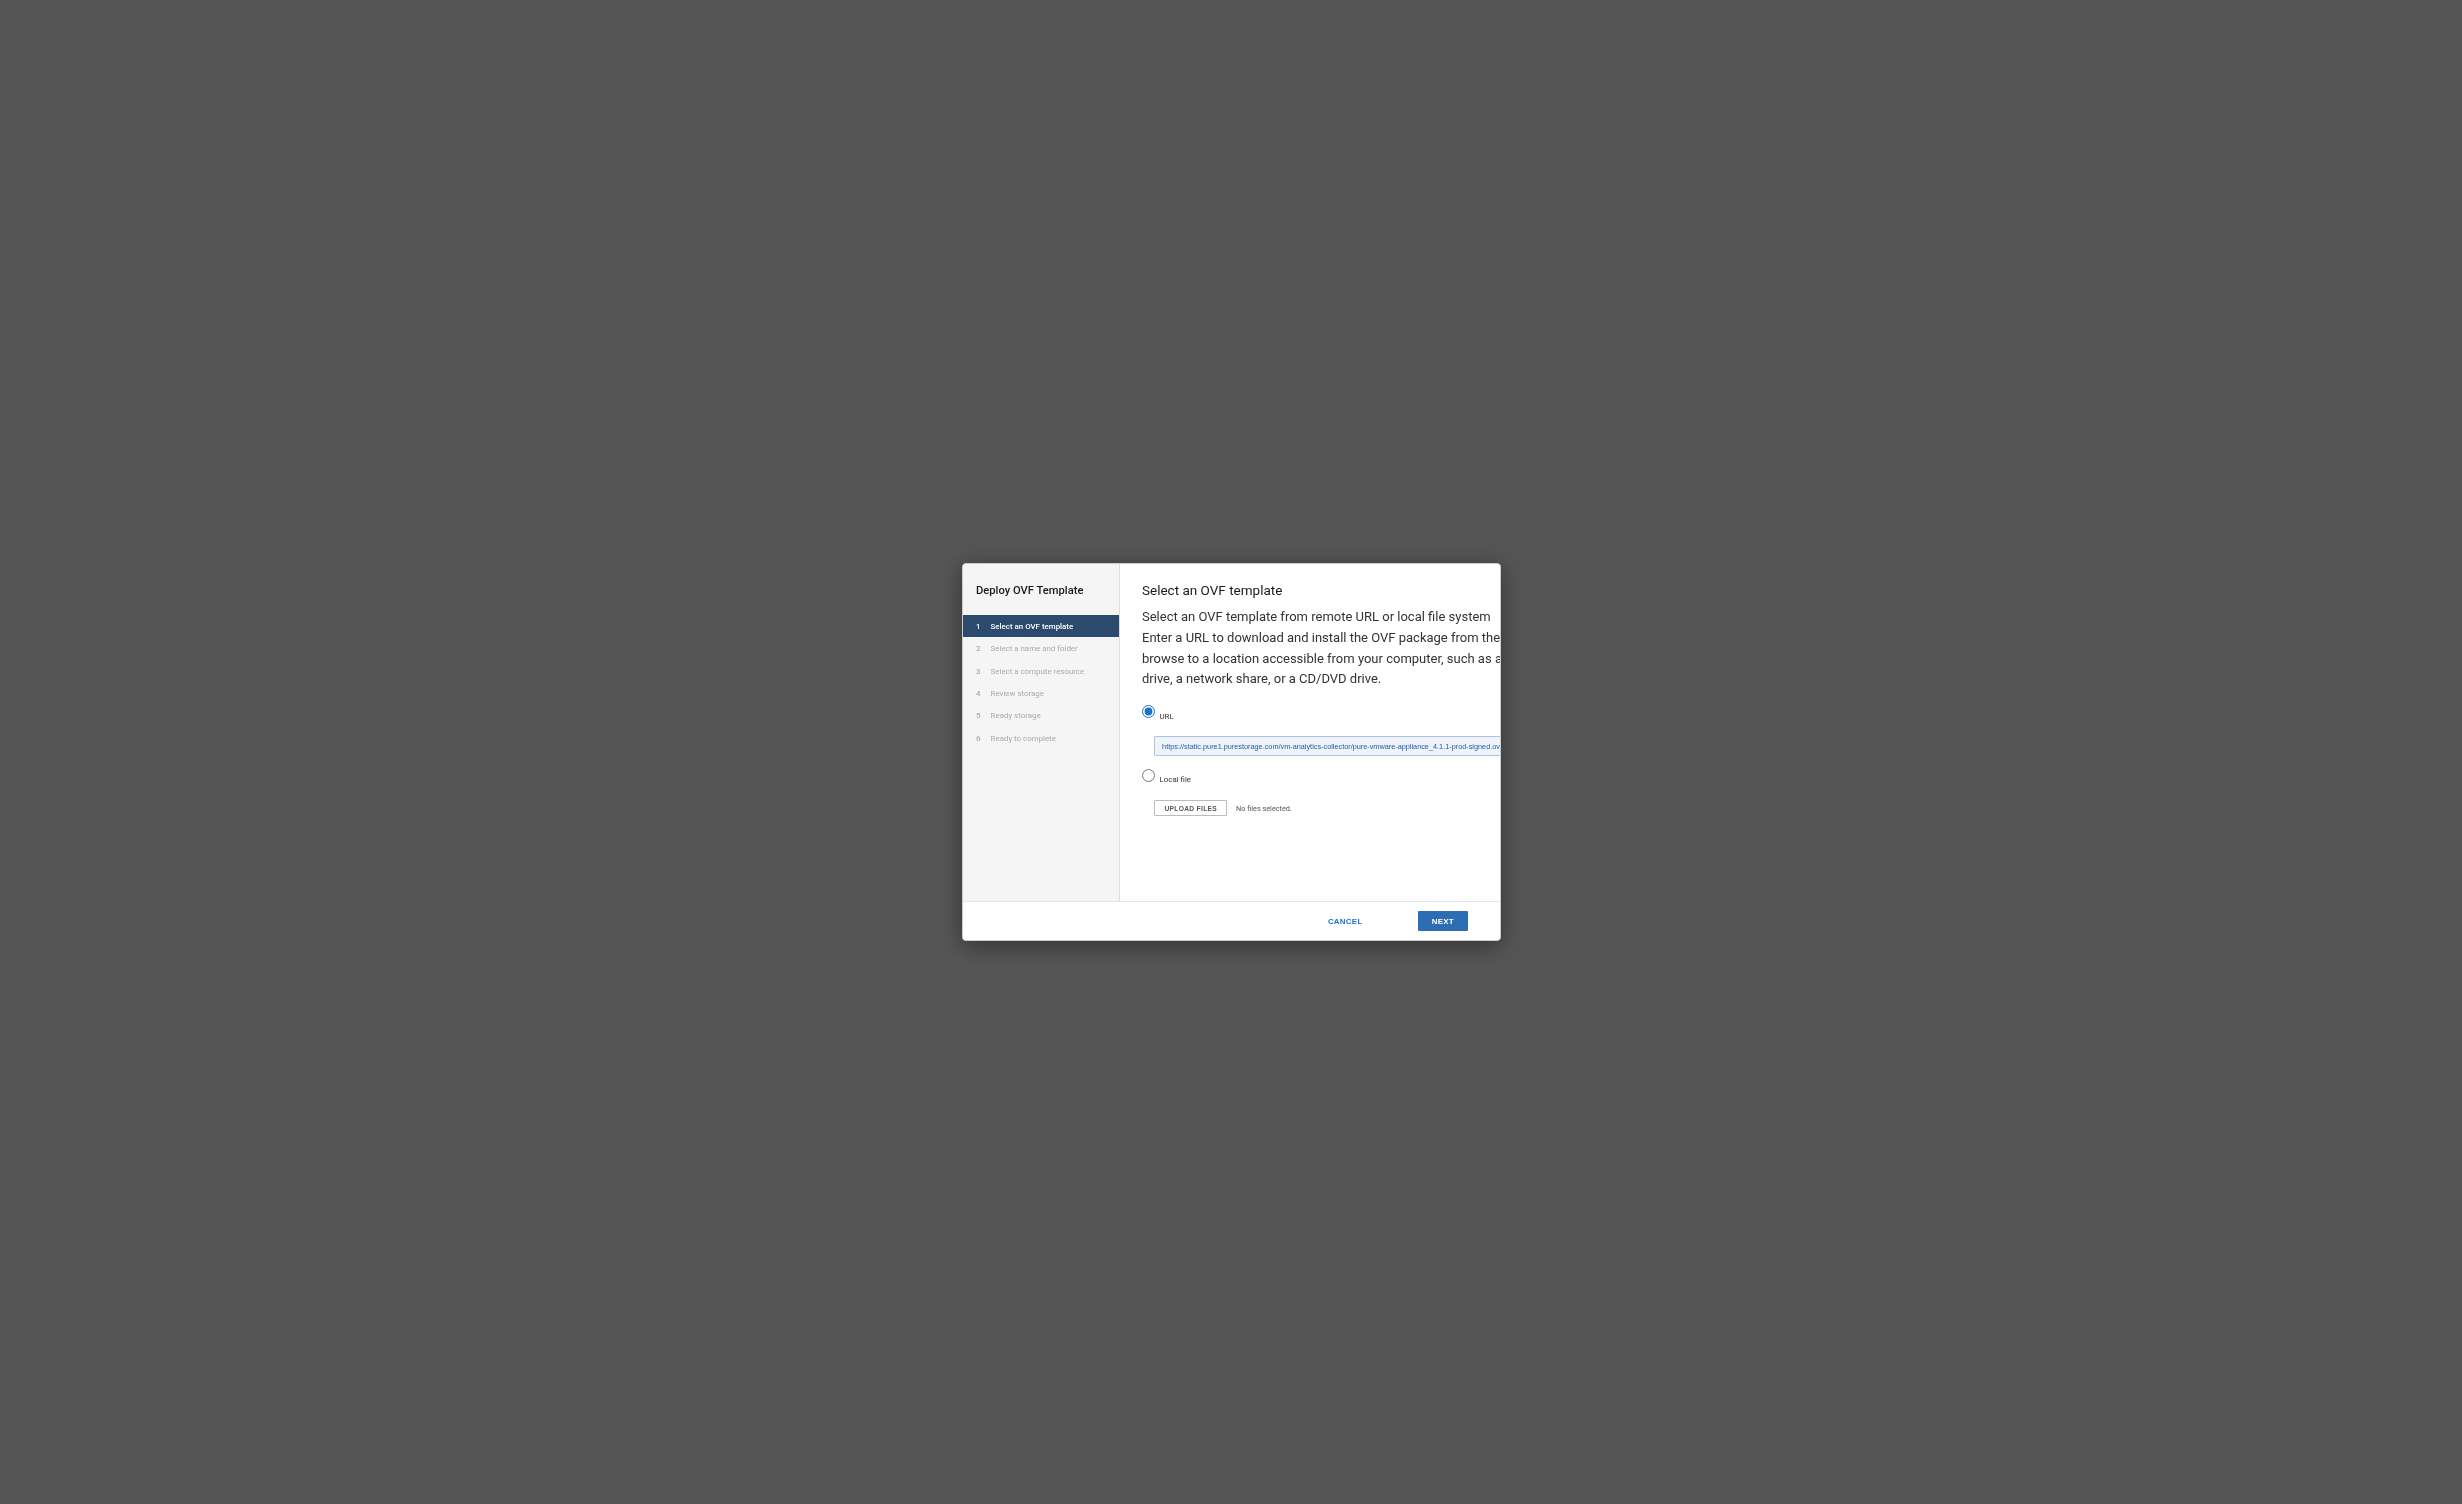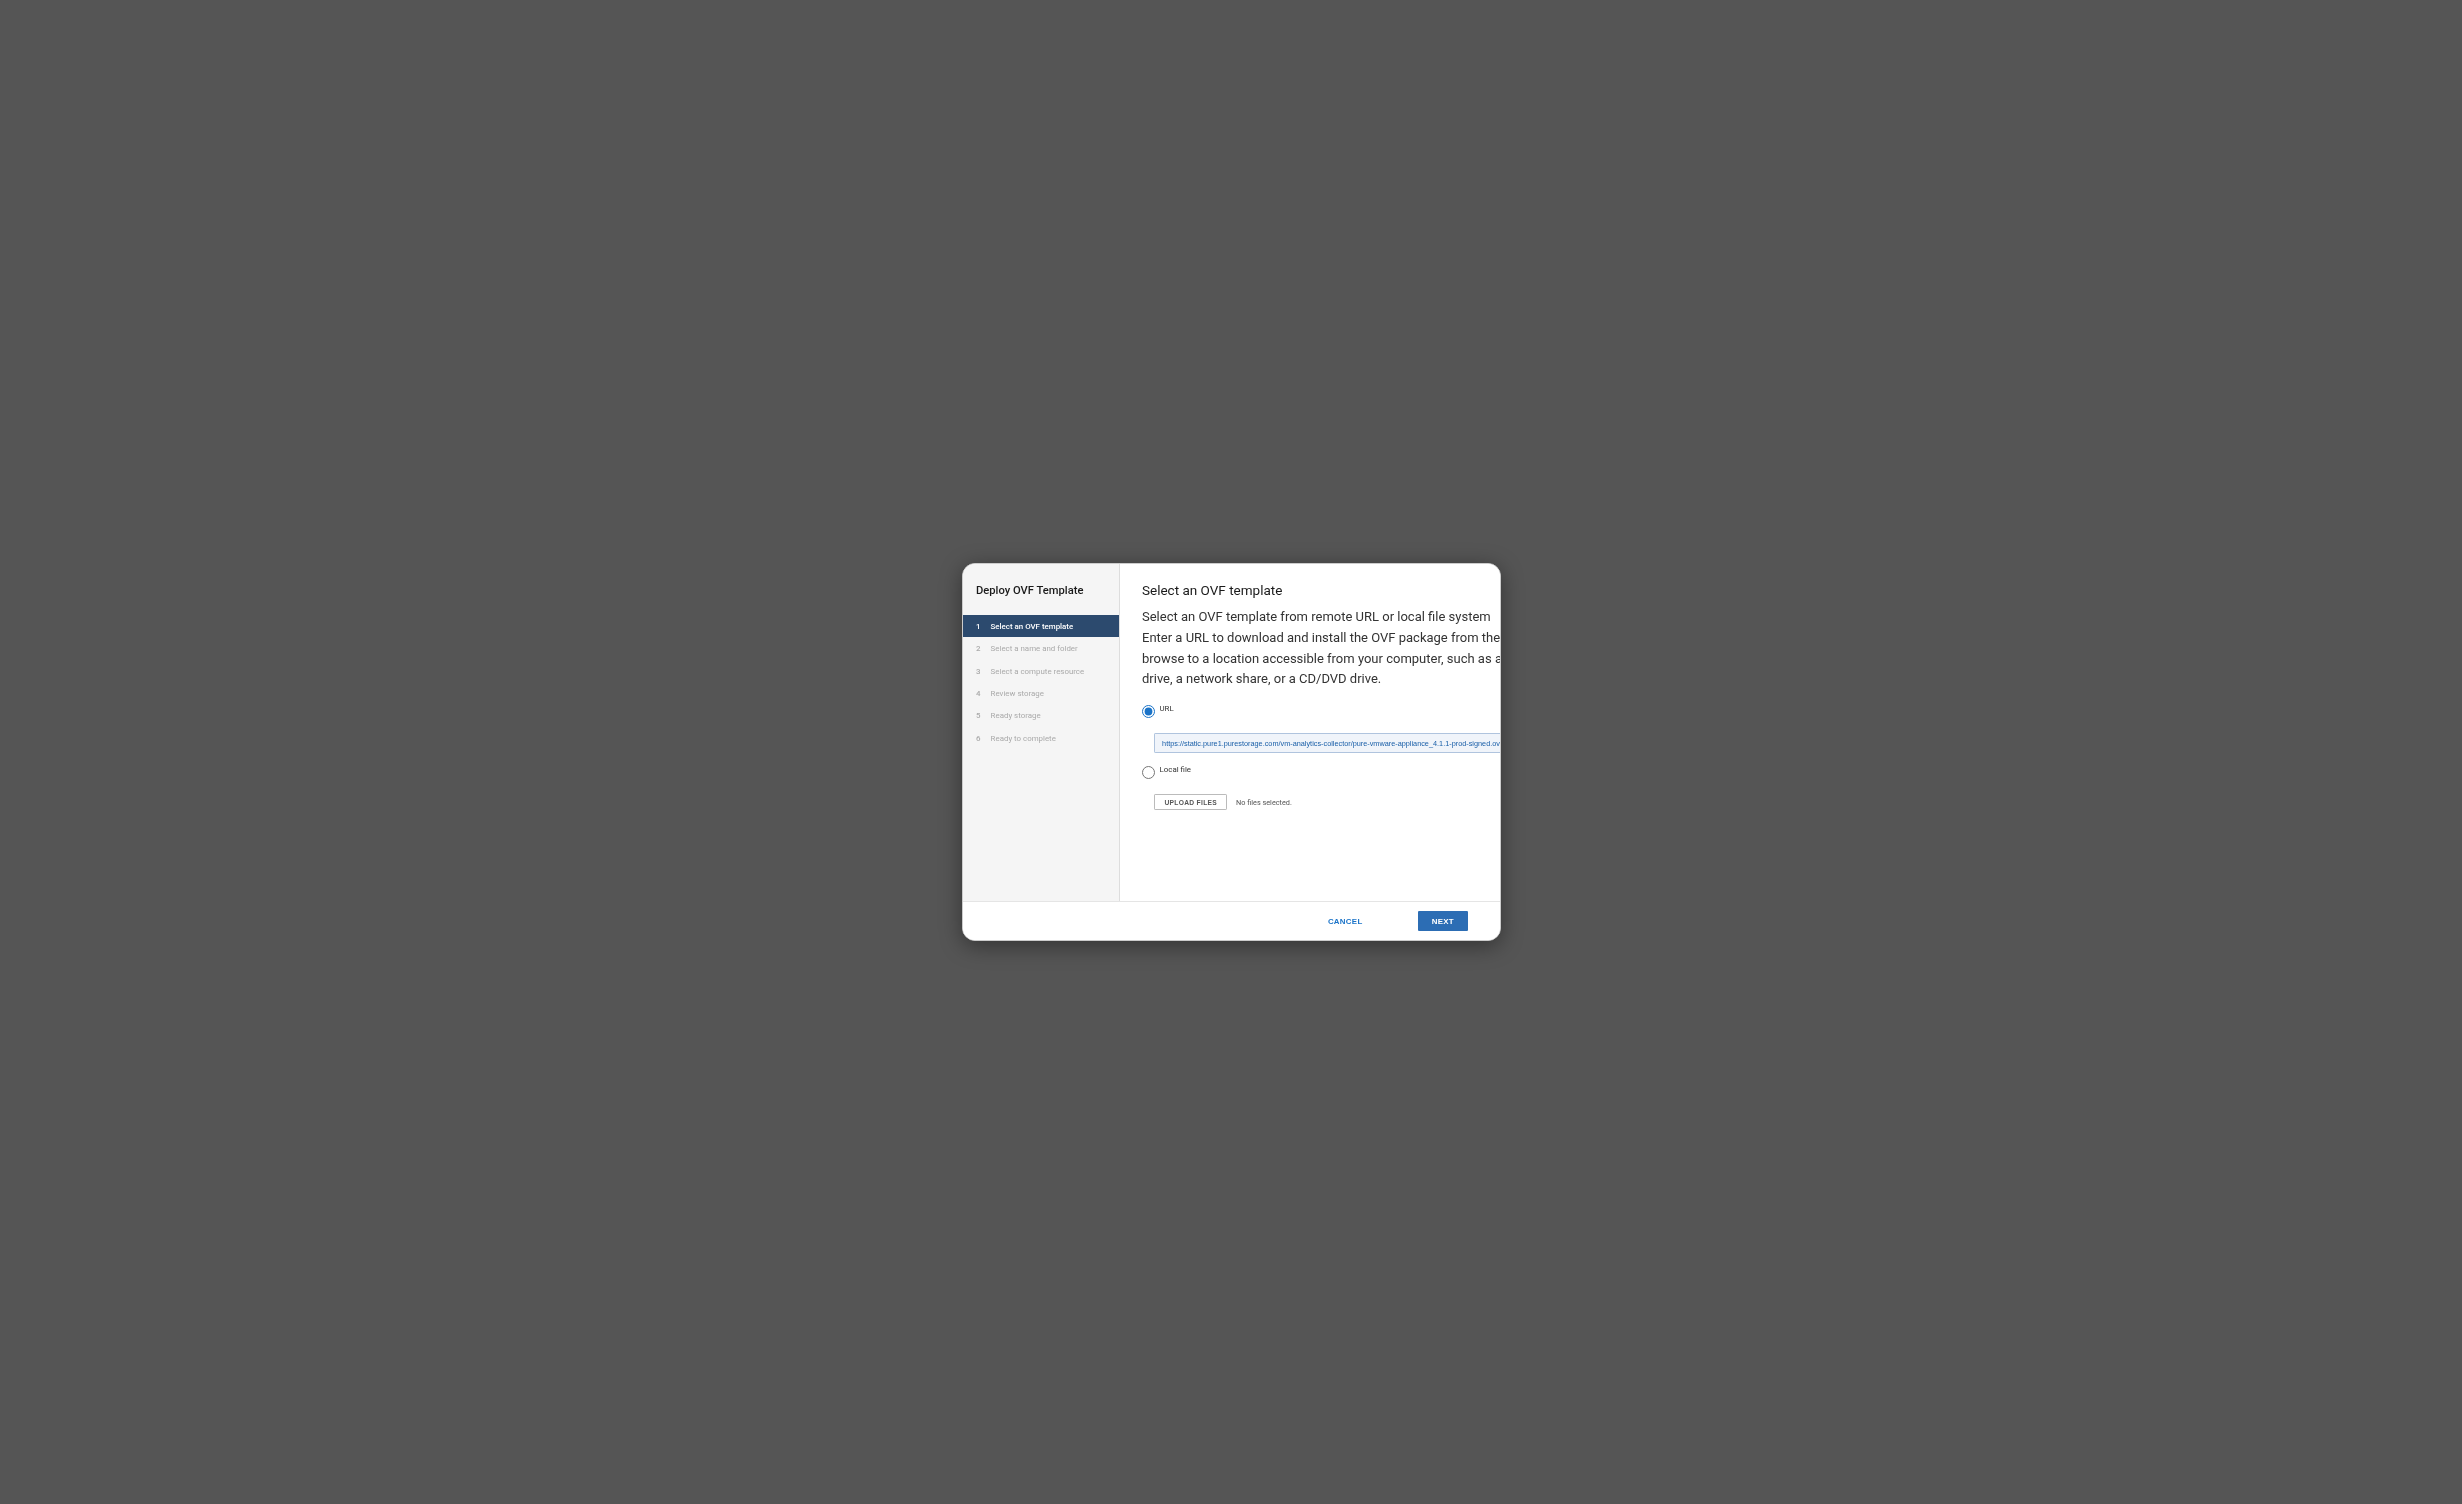--- a/index.html
+++ b/index.html
@@ -22,21 +22,21 @@
       width: 100%;
       min-height: 100vh;
       display: flex;
       justify-content: center;
       align-items: center;
       padding: 11.2px;
     }
 
     .dialog {
       background: #fff;
-      border-radius: 13px;
+      border-radius: 4px;
       box-shadow: 0 4.5px 22.5px rgba(0,0,0,0.4);
       width: 539px;
       max-width: 100%;
       display: flex;
       flex-direction: column;
       overflow: hidden;
       border: 0.6px solid #ccc;
     }
 
     .dialog-body {
@@ -129,20 +129,21 @@
     .radio-option input[type="radio"] {
       margin-top: 1.1px;
       accent-color: #1a73c8;
       cursor: pointer;
     }
 
     .radio-label {
       font-size: 7.9px;
       color: #333;
       cursor: pointer;
+      margin-top: 8px;
     }
 
     .url-input-container {
       margin-top: 4.5px;
       margin-left: 12.4px;
     }
 
     .url-input {
       width: 438px;
       max-width: 100%;

